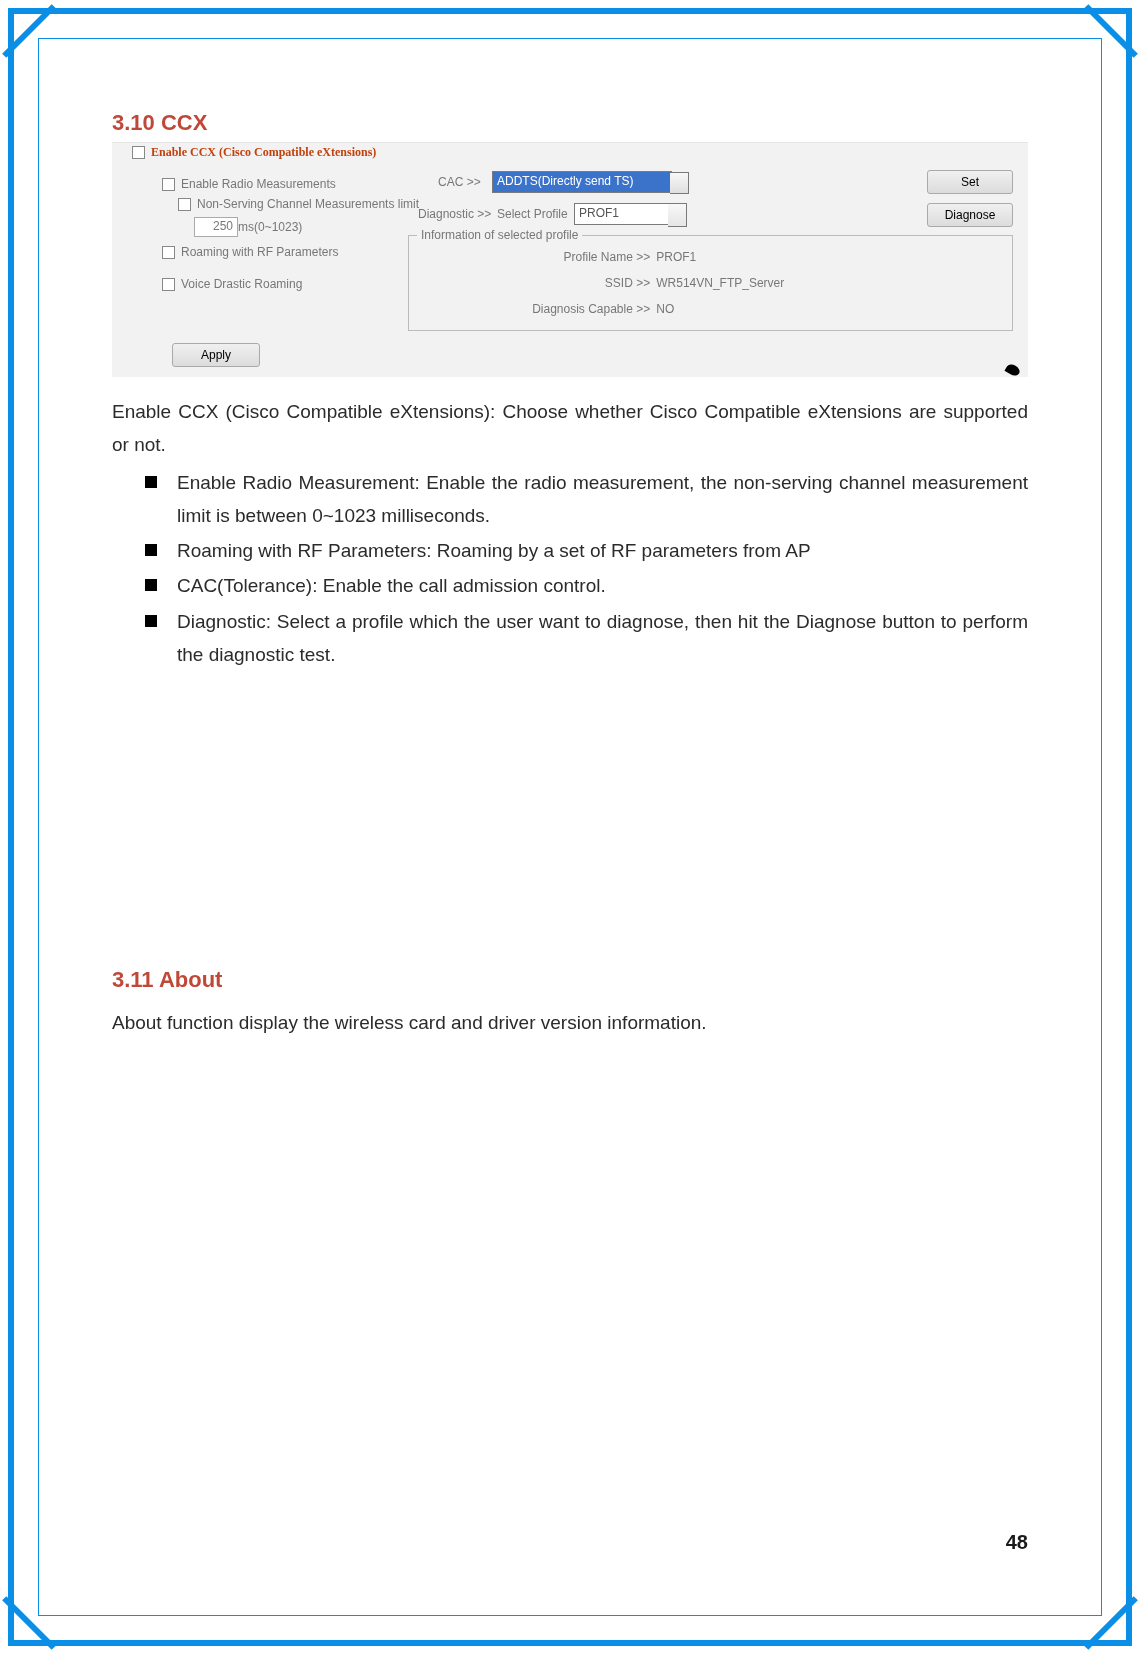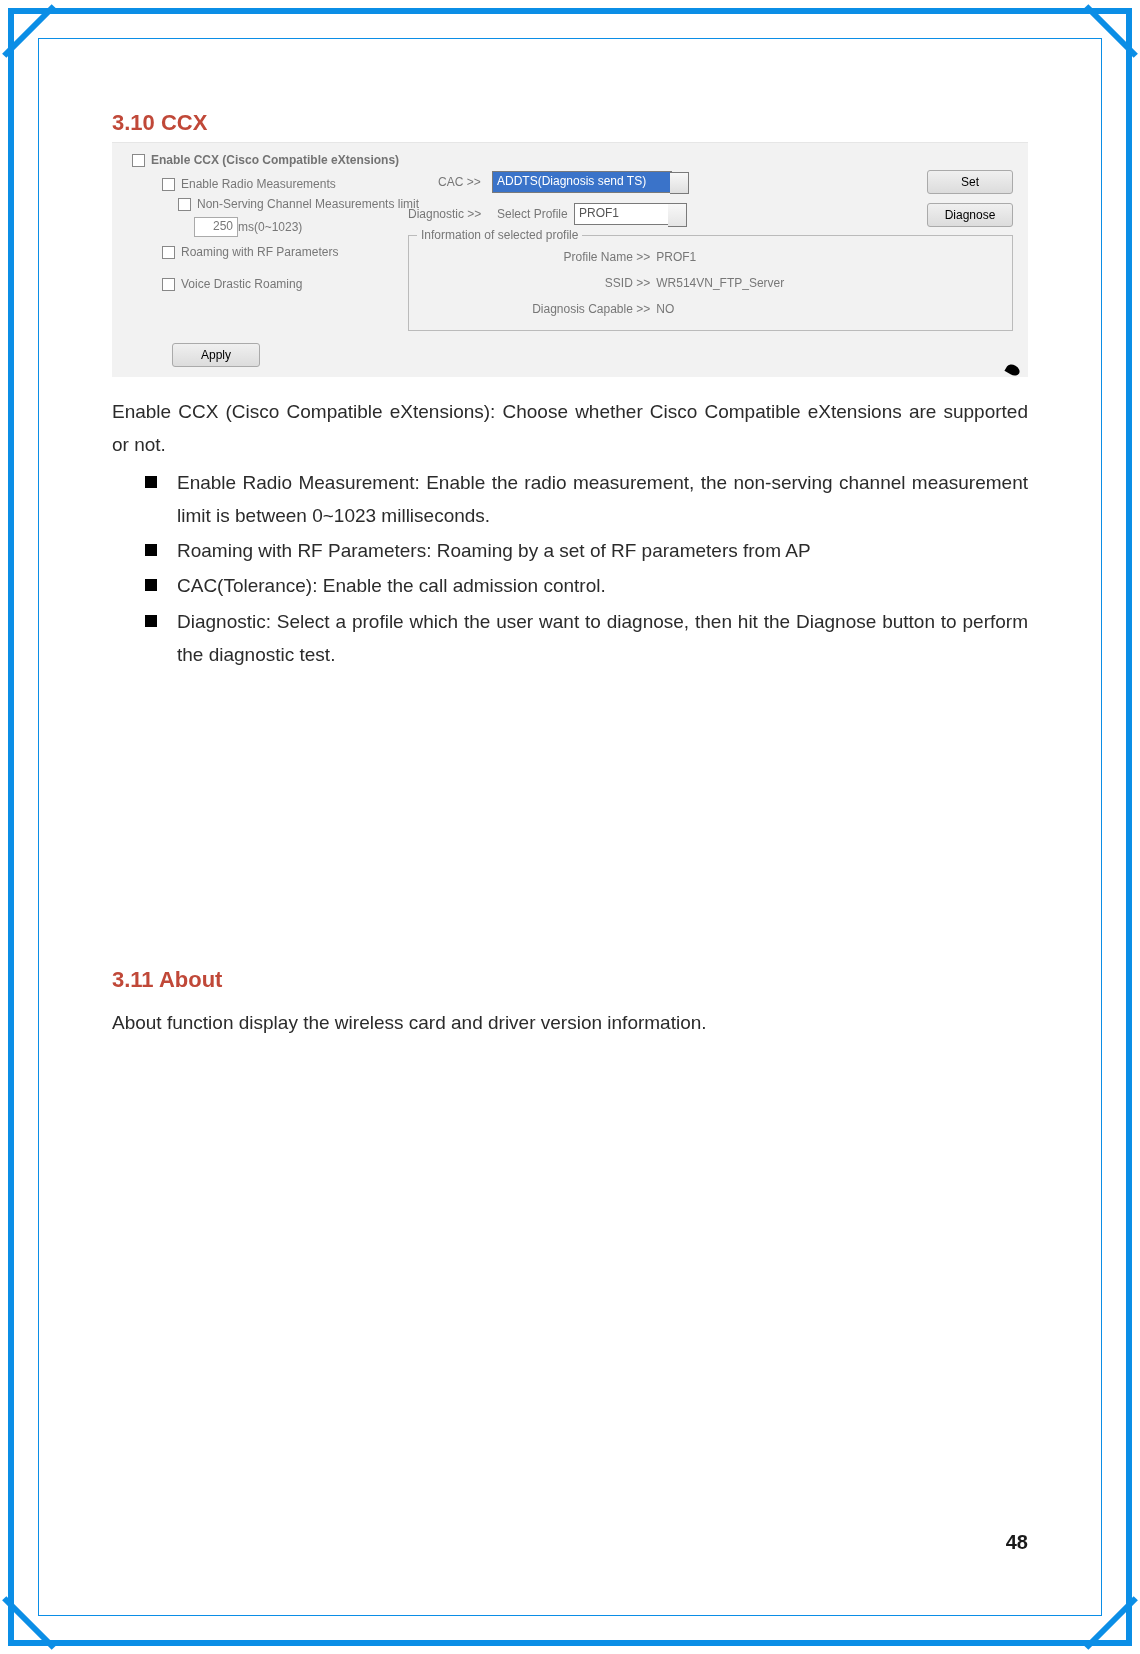--- a/index.html
+++ b/index.html
@@ -90,23 +90,24 @@
   display: flex;
   align-items: center;
   gap: 6px;
 }
 .panel .chk .box {
   width: 13px; height: 13px;
   border: 1px solid #888;
   background: #fff;
 }
 .panel .chk.title-row {
-  top: 10px; left: 20px;
-  color: #737373;
+  top: 2px; left: 20px;
+  color: #c2410c;
   font-weight: 600;
+  font-family: Liberation Serif, serif;
 }
 .panel .chk.radio-meas { top: 34px; left: 50px; }
 .panel .chk.nonserving { top: 54px; left: 66px; }
 .panel .ms-input {
   position: absolute;
   top: 74px; left: 82px;
   display: flex; align-items: center; 
 }
 .panel .ms-input .field {
   width: 44px; height: 20px;
@@ -157,21 +158,21 @@
   border-radius: 3px;
   text-align: center;
   line-height: 22px;
   color: #000;
   font-size: 12px;
 }
 .panel .btn.set { top: 27px; right: 15px; }
 .panel .btn.diagnose { top: 60px; right: 15px; }
 .panel .btn.apply { position: absolute; left: 60px; bottom: 10px; width: 88px; }
 
-.panel .diag-label { position: absolute; top: 64px; left: 6px; }
+.panel .diag-label { position: absolute; top: 64px; left: 16px; }
 .panel .select-profile-label { position: absolute; top: 64px; left: 95px; }
 .panel .prof-select {
   position: absolute; top: 60px; left: 172px;
   width: 96px; height: 22px;
   background: #fff;
   border: 1px solid #7a7a7a;
   padding: 2px 4px;
   font-size: 12px;
   color: #555;
 }
@@ -309,21 +310,21 @@
       <span>Roaming with RF Parameters</span>
     </div>
     <div class="chk voice">
       <span class="box"></span>
       <span>Voice Drastic Roaming</span>
     </div>
 
     <div class="right-side">
       <span class="cac-label">CAC &gt;&gt;</span>
       <div class="cac-select">
-        <span>ADDTS(Diagnosis send TS)</span>
+        <span>ADDTS(Directly send TS)</span>
         <span class="arrow"></span>
       </div>
       <div class="btn set">Set</div>
 
       <span class="diag-label">Diagnostic &gt;&gt;</span>
       <span class="select-profile-label">Select Profile</span>
       <div class="prof-select">
         <span>PROF1</span>
         <span class="arrow"></span>
       </div>

